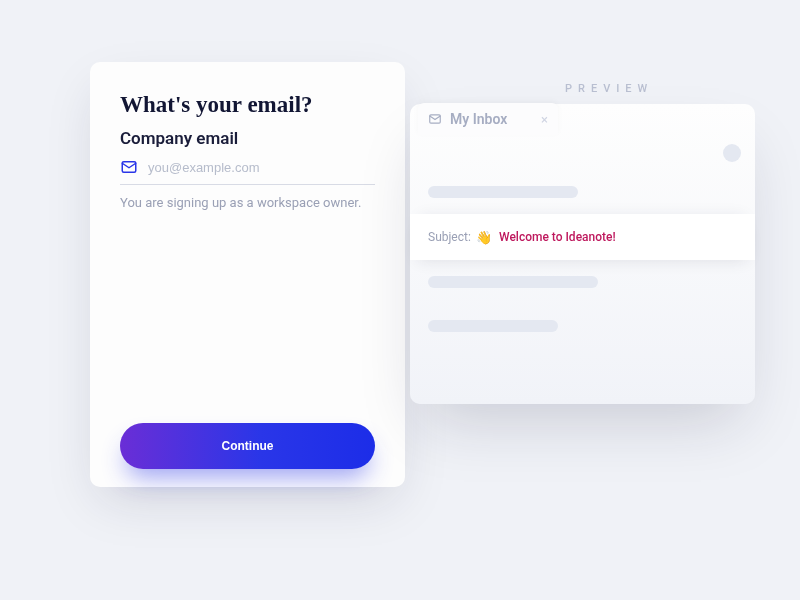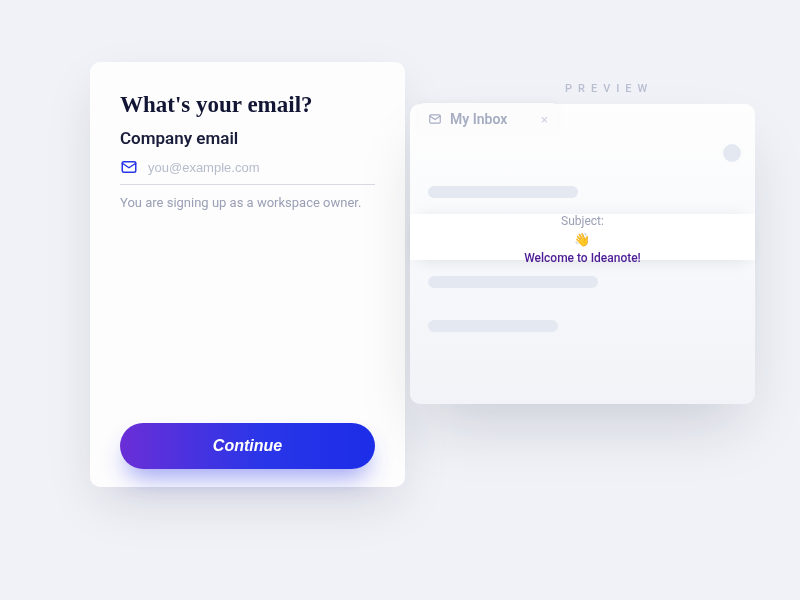--- a/index.html
+++ b/index.html
@@ -57,25 +57,24 @@
     color: #9aa0b5;
     margin-bottom: auto;
   }
   .continue-btn {
     width: 100%;
     height: 46px;
     border: none;
     border-radius: 23px;
     background: linear-gradient(90deg, #6a2ed6 0%, #2a36e8 55%, #1c2de8 100%);
     color: #fff;
-    font-size: 16px;
+    font-size: 12px;
     font-weight: 600;
     cursor: pointer;
     box-shadow: 0 14px 24px -6px rgba(42,54,232,0.45);
-    font-style: italic;
   }
 
   
   .preview-label {
     position: absolute;
     left: 565px; top: 82px;
     font-size: 11px;
     letter-spacing: 6px;
     color: #b9bfd1;
     font-weight: 500;
@@ -125,25 +124,24 @@
   .skeleton {
     height: 12px; border-radius: 6px; background: #e4e8f1;
   }
   .row-subject {
     background: #ffffff;
     height: 46px;
     box-shadow: 0 8px 16px -8px rgba(30,30,60,0.12), 0 -8px 16px -10px rgba(30,30,60,0.08);
     position: relative; z-index: 2;
     display:flex; align-items:center; padding: 0 18px; gap:4px;
     font-size: 12px;
-    flex-direction: column;
   }
   .subject-prefix { color: #9aa0b5; }
   .wave { font-size: 13px; margin: 0 2px; }
-  .subject-link { color: #4c1d95; font-weight: 500; cursor: pointer; }
+  .subject-link { color: #be185d; font-weight: 500; cursor: pointer; }
 </style>
 </head>
 <body>
 
 <div class="signup-card">
   <h1 class="card-title">What's your email?</h1>
 
   <div class="field-label">Company email</div>
   <div class="field-row">
     <svg class="mail-icon-blue" viewBox="0 0 24 24" fill="none" stroke="#2a36e8" stroke-width="2" stroke-linecap="round" stroke-linejoin="round">

